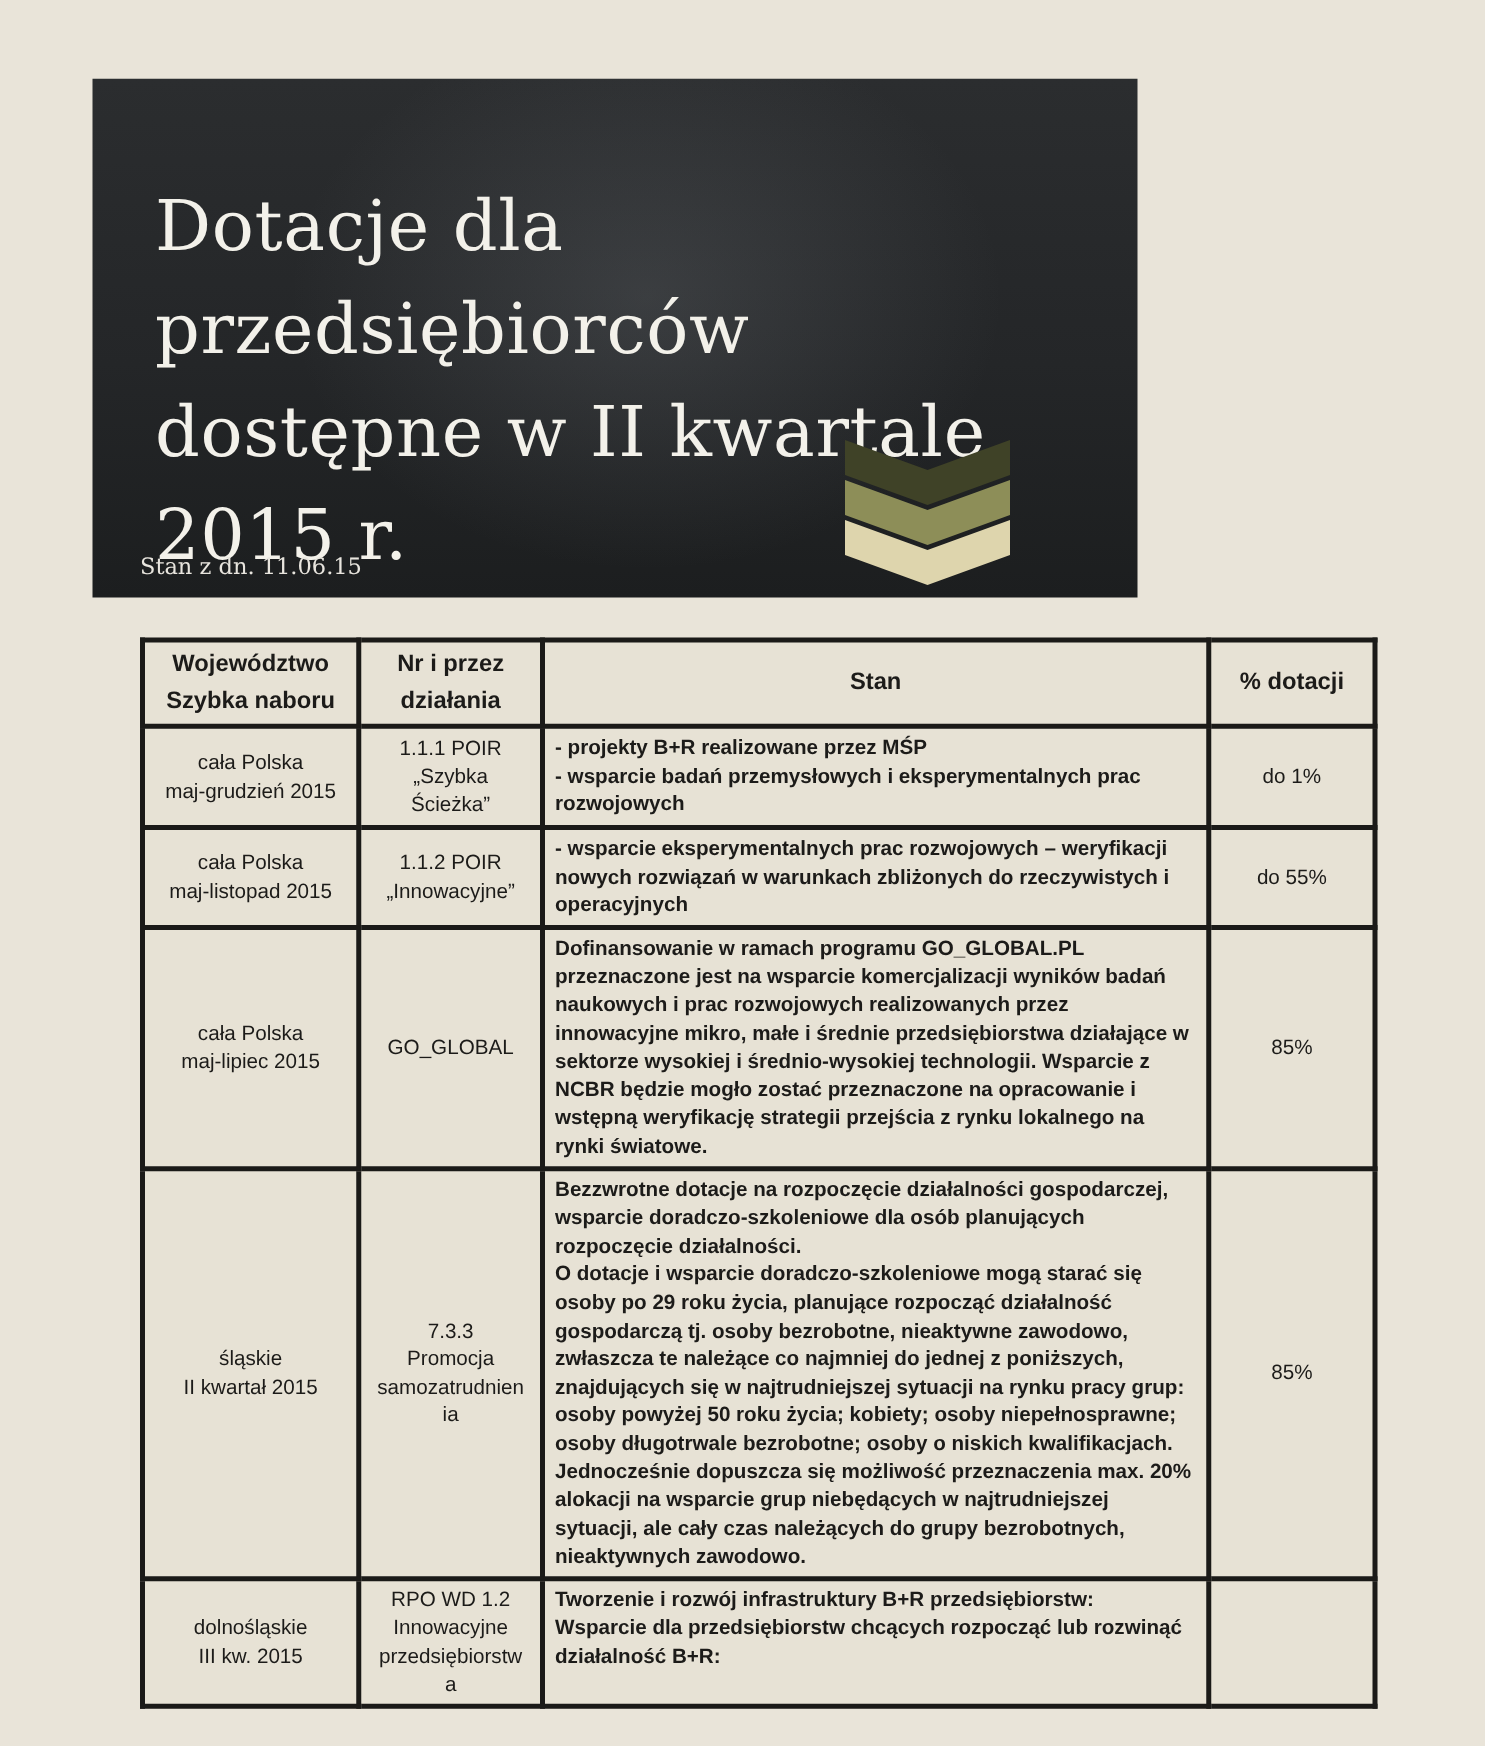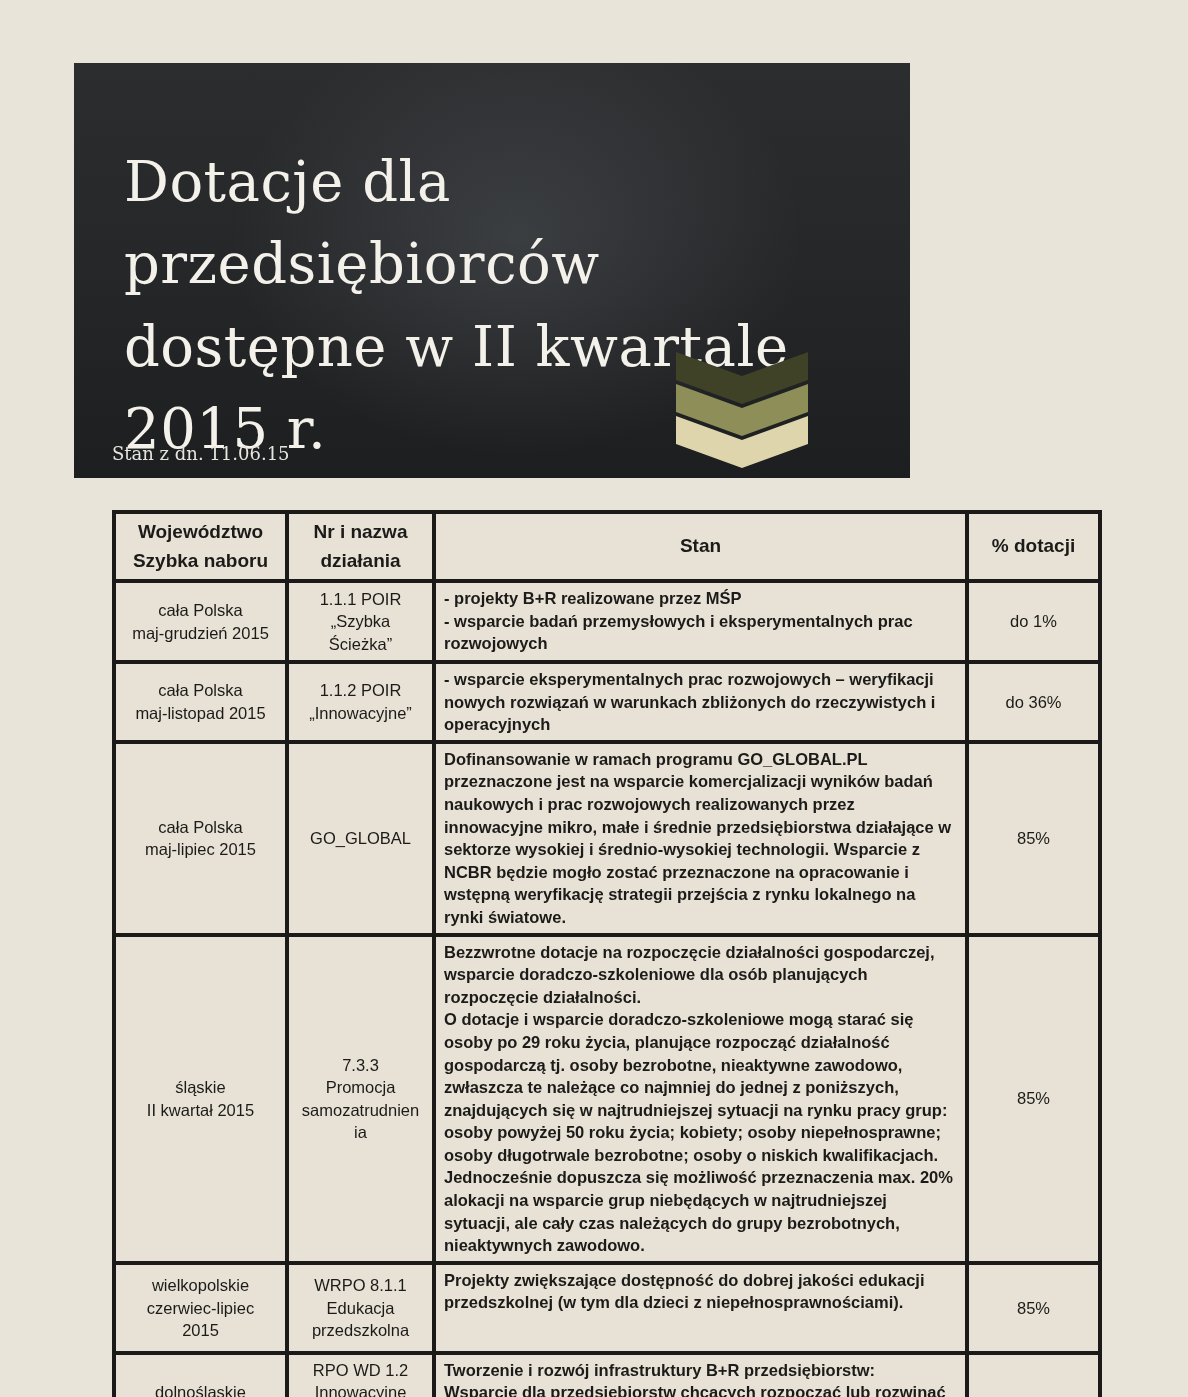--- a/index.html
+++ b/index.html
@@ -120,71 +120,61 @@
   <colgroup>
     <col class="c-region">
       <col class="c-program">
       <col class="c-desc">
       <col class="c-pct">
   </colgroup>
   <tbody>
       <tr style="height:57px;">
     <th>Województwo
 Szybka naboru</th>
-    <th>Nr i nazwa
+    <th>Nr i przez
 działania</th>
     <th>Stan</th>
     <th>% dotacji</th>
   </tr>
   <tr style="height:81px;">
     <td class="region">cała Polska
 maj-grudzień 2015</td>
     <td class="program">1.1.1 POIR
 „Szybka
 Ścieżka”</td>
     <td class="desc">- projekty B+R realizowane przez MŚP
 - wsparcie badań przemysłowych i eksperymentalnych prac rozwojowych</td>
     <td class="pct">do 1%</td>
   </tr>
   <tr style="height:70px;">
     <td class="region">cała Polska
 maj-listopad 2015</td>
     <td class="program">1.1.2 POIR
 „Innowacyjne”</td>
     <td class="desc">- wsparcie eksperymentalnych prac rozwojowych – weryfikacji nowych rozwiązań w warunkach zbliżonych do rzeczywistych i operacyjnych</td>
-    <td class="pct">do 36%</td>
+    <td class="pct">do 55%</td>
   </tr>
   <tr style="height:163px;">
     <td class="region">cała Polska
 maj-lipiec 2015</td>
     <td class="program">GO_GLOBAL</td>
     <td class="desc">Dofinansowanie w ramach programu GO_GLOBAL.PL przeznaczone jest na wsparcie komercjalizacji wyników badań naukowych i prac rozwojowych realizowanych przez innowacyjne mikro, małe i średnie przedsiębiorstwa działające w sektorze wysokiej i średnio-wysokiej technologii. Wsparcie z NCBR będzie mogło zostać przeznaczone na opracowanie i wstępną weryfikację strategii przejścia z rynku lokalnego na rynki światowe.</td>
     <td class="pct">85%</td>
   </tr>
   <tr style="height:305px;">
     <td class="region">śląskie
 II kwartał 2015</td>
     <td class="program">7.3.3
 Promocja
 samozatrudnien
 ia</td>
     <td class="desc">Bezzwrotne dotacje na rozpoczęcie działalności gospodarczej, wsparcie doradczo-szkoleniowe dla osób planujących rozpoczęcie działalności.
 O dotacje i wsparcie doradczo-szkoleniowe mogą starać się osoby po 29 roku życia, planujące rozpocząć działalność gospodarczą tj. osoby bezrobotne, nieaktywne zawodowo, zwłaszcza te należące co najmniej do jednej z poniższych, znajdujących się w najtrudniejszej sytuacji na rynku pracy grup: osoby powyżej 50 roku życia; kobiety; osoby niepełnosprawne; osoby długotrwale bezrobotne; osoby o niskich kwalifikacjach. Jednocześnie dopuszcza się możliwość przeznaczenia max. 20% alokacji na wsparcie grup niebędących w najtrudniejszej sytuacji, ale cały czas należących do grupy bezrobotnych, nieaktywnych zawodowo.</td>
     <td class="pct">85%</td>
   </tr>
-  <tr style="height:90px;">
-    <td class="region">wielkopolskie
-czerwiec-lipiec
-2015</td>
-    <td class="program">WRPO 8.1.1
-Edukacja
-przedszkolna</td>
-    <td class="desc">Projekty zwiększające dostępność do dobrej jakości edukacji przedszkolnej (w tym dla dzieci z niepełnosprawnościami).</td>
-    <td class="pct">85%</td>
-  </tr>
   <tr style="height:93px;">
     <td class="region">dolnośląskie
 III kw. 2015</td>
     <td class="program">RPO WD 1.2
 Innowacyjne
 przedsiębiorstw
 a</td>
     <td class="desc">Tworzenie i rozwój infrastruktury B+R przedsiębiorstw:
 Wsparcie dla przedsiębiorstw chcących rozpocząć lub rozwinąć działalność B+R:</td>
     <td class="pct"></td>

